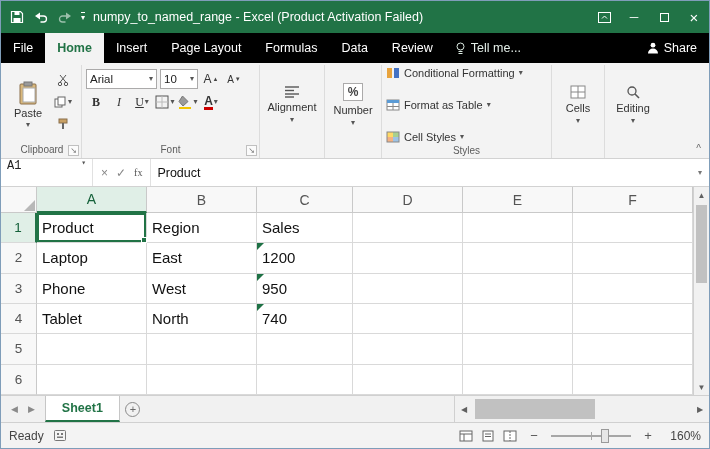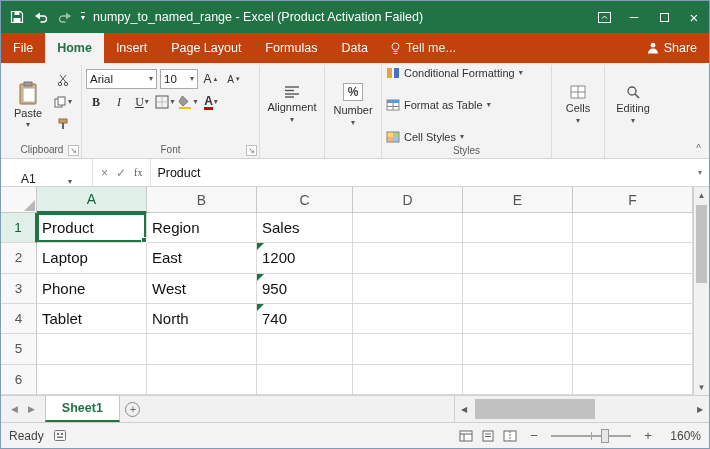--- a/index.html
+++ b/index.html
@@ -12,21 +12,21 @@
   .qat { display:flex; align-items:center; gap:8px; padding:0 8px 0 8px; }
   .qat .qbtn { display:flex; align-items:center; justify-content:center; width:16px; height:16px; }
   .dim { opacity:.55; }
   .qat-dd { font-size:8px; color:#fff; border-top:1px solid #fff; line-height:8px; padding-top:1px; }
   .title-text { flex:1; font-size:12.5px; white-space:nowrap; overflow:hidden; }
   .win-controls { display:flex; align-items:stretch; height:100%; }
   .win-btn { width:30px; display:flex; align-items:center; justify-content:center; font-size:12px; color:#fff; }
   .max-box { width:9px; height:9px; border:1px solid #fff; display:inline-block; }
 
   
-  .tabrow { height:30px; background:#c2410c; display:flex; align-items:stretch; flex:none; font-size:12.5px; }
+  .tabrow { height:30px; background:#000000; display:flex; align-items:stretch; flex:none; font-size:12.5px; }
   .rtab { color:#fff; padding:0 12px; display:flex; align-items:center; }
   .rtab.active { background:#f3f3f3; color:#217346; font-weight:bold; }
   .tellme { color:#e4efe9; display:flex; align-items:center; gap:5px; padding:0 10px; font-style:normal; }
   .tab-spacer { flex:1; }
   .share { color:#fff; display:flex; align-items:center; gap:5px; padding:0 12px; }
 
   
   .ribbon { height:96px; background:#f3f3f3; border-bottom:1px solid #d2d2d2; display:flex; flex:none; position:relative; padding:2px 0 0 2px; }
   .rgroup { position:relative; display:flex; flex-direction:column; border-right:1px solid #dcdcdc; padding:2px 4px 0 4px; }
   .rg-content { flex:1; display:flex; }
@@ -58,22 +58,22 @@
   .pct-box { width:20px; height:18px; border:1px solid #abaaaa; background:#fff; display:flex; align-items:center;
              justify-content:center; font-size:12px; font-weight:bold; color:#444; }
 
   .styles-col { display:flex; flex-direction:column; justify-content:center; gap:20px; }
   .style-item { display:flex; align-items:center; gap:4px; font-size:11px; color:#333; }
 
   .collapse-ribbon { position:absolute; right:8px; bottom:4px; font-size:10px; color:#666; }
 
   
   .formulabar { height:28px; background:#fff; border-bottom:1px solid #d2d2d2; display:flex; align-items:stretch; flex:none; }
-  .namebox { width:92px; display:flex; align-items:flex-end; justify-content:space-between; padding:0 20px;
-             border-right:1px solid #e1e1e1; font-size:12px; color:#222; }
+  .namebox { width:92px; display:flex; align-items:flex-start; justify-content:space-between; padding:0 6px;
+             border-right:1px solid #e1e1e1; font-size:12px; color:#222;font-family:Liberation Mono, monospace; }
   .fb-btns { display:flex; align-items:center; gap:8px; padding:0 8px; border-right:1px solid #e1e1e1; color:#888; font-size:12px; }
   .fx { font-family:"Liberation Serif", serif; color:#555; font-size:10px; }
   .fb-input { flex:1; display:flex; align-items:center; padding:0 6px; font-size:12.5px; color:#111; }
   .fb-expand { width:18px; display:flex; align-items:center; justify-content:center; color:#777; }
 
   
   .sheet-area { flex:1; display:flex; min-height:0; }
   .grid { flex:1; display:flex; flex-direction:column; min-width:0; }
   .hdr-row { height:26px; display:flex; flex:none; }
   .corner { width:36px; background:#f8f8f8; border-right:1px solid #c9c9c9; border-bottom:1px solid #c9c9c9; position:relative; flex:none; }
@@ -175,20 +175,21 @@
     </div>
   </div>
 
   <div class="tabrow">
     <span class="rtab">File</span>
     <span class="rtab active">Home</span>
     <span class="rtab">Insert</span>
     <span class="rtab">Page Layout</span>
     <span class="rtab">Formulas</span>
     <span class="rtab">Data</span>
+    <span class="rtab">Review</span>
     <span class="tellme">
       <svg width="11" height="13" viewBox="0 0 11 13">
           <circle cx="5.5" cy="4.5" r="3.5" fill="none" stroke="#dcebe2"></circle>
           <rect x="3.5" y="9" width="4" height="1" fill="#dcebe2"></rect>
           <rect x="3.5" y="11" width="4" height="1" fill="#dcebe2"></rect>
         </svg>
       <span>Tell me...</span>
     </span>
     <span class="tab-spacer"></span>
     <span class="share">

